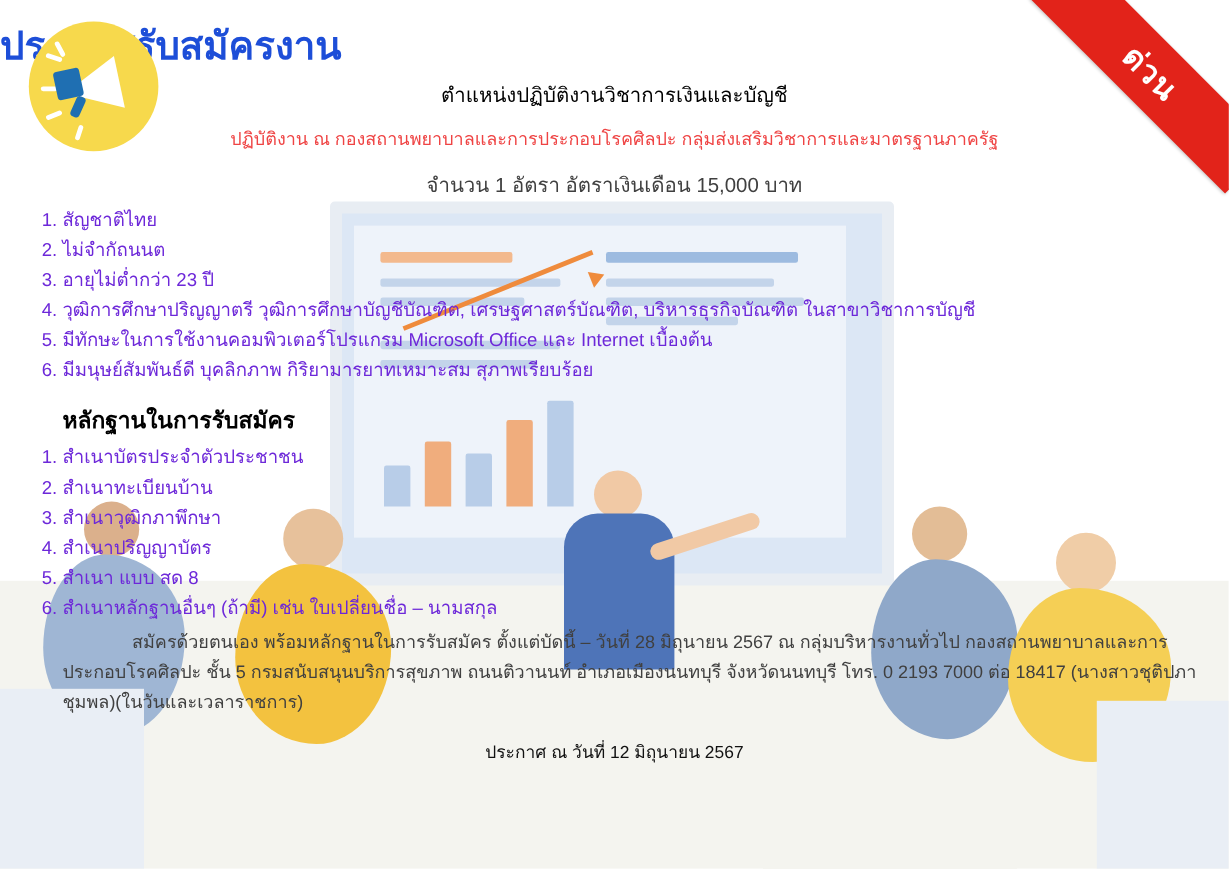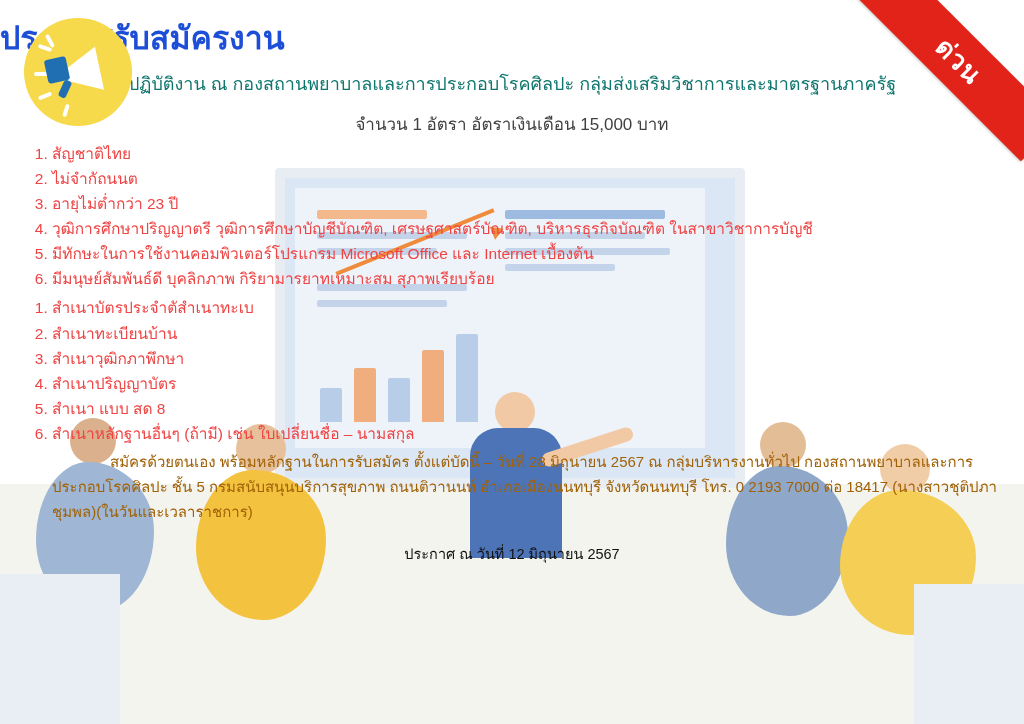--- a/index.html
+++ b/index.html
@@ -146,22 +146,22 @@
     line-height: 1.15;
   }
   .subtitle1 {
     text-align: center;
     font-size: 17px;
     color: #000;
     margin-top: 8px;
   }
   .subtitle2 {
     text-align: center;
-    font-size: 18px;
-    color: #0f766e;
+    font-size: 15px;
+    color: #ef4444;
     margin-top: 12px;
   }
   .subtitle3 {
     text-align: center;
     font-size: 17px;
     color: #404040;
     margin-top: 12px;
   }
 
   .section {
@@ -174,27 +174,27 @@
     color: #000;
   }
   ol.items {
     margin: 4px 0 0 0;
     padding-left: 52px;
     list-style: decimal;
   }
   ol.items li {
     font-size: 15.5px;
     line-height: 1.62;
-    color: #ef4444;
+    color: #6d28d9;
   }
 
   .para {
     font-size: 15px;
     line-height: 1.66;
-    color: #a16207;
+    color: #404040;
     padding: 4px 22px 0 52px;
     text-indent: 58px;
     text-align: left;
   }
 
   .footer {
     margin-top: 18px;
     text-align: center;
     font-size: 14.5px;
     line-height: 1.62;
@@ -261,34 +261,38 @@
   <div class="mp-ray" style="left:14px; top:76px;  width:14px; height:4px;  transform:rotate(-22deg);"></div>
   <div class="mp-ray" style="left:40px; top:86px;  width:4px;  height:13px; transform:rotate(18deg);"></div>
   <div class="mp-cone"></div>
   <div class="mp-body"></div>
   <div class="mp-handle"></div>
 </div>
 
 <div class="content">
 
   <div class="title">ประกาศรับสมัครงาน</div>
+  <div class="subtitle1">ตำแหน่งปฏิบัติงานวิชาการเงินและบัญชี</div>
   <div class="subtitle2">ปฏิบัติงาน ณ กองสถานพยาบาลและการประกอบโรคศิลปะ กลุ่มส่งเสริมวิชาการและมาตรฐานภาครัฐ</div>
   <div class="subtitle3">จำนวน 1 อัตรา อัตราเงินเดือน 15,000 บาท</div>
 
   <ol class="items">
     <li>สัญชาติไทย</li>
     <li>ไม่จำกัถนนต</li>
     <li>อายุไม่ต่ำกว่า 23 ปี</li>
     <li>วุฒิการศึกษาปริญญาตรี วุฒิการศึกษาบัญชีบัณฑิต, เศรษฐศาสตร์บัณฑิต, บริหารธุรกิจบัณฑิต ในสาขาวิชาการบัญชี</li>
     <li>มีทักษะในการใช้งานคอมพิวเตอร์โปรแกรม Microsoft Office และ Internet เบื้องต้น</li>
     <li>มีมนุษย์สัมพันธ์ดี บุคลิกภาพ กิริยามารยาทเหมาะสม สุภาพเรียบร้อย</li>
   </ol>
 
+  <div class="section">
+    <div class="section-head">หลักฐานในการรับสมัคร</div>
+  </div>
   <ol class="items">
-    <li>สำเนาบัตรประจำตัสำเนาทะเบ</li>
+    <li>สำเนาบัตรประจำตัวประชาชน</li>
     <li>สำเนาทะเบียนบ้าน</li>
     <li>สำเนาวุฒิกภาพึกษา</li>
     <li>สำเนาปริญญาบัตร</li>
     <li>สำเนา แบบ สด 8</li>
     <li>สำเนาหลักฐานอื่นๆ (ถ้ามี) เช่น ใบเปลี่ยนชื่อ – นามสกุล</li>
   </ol>
 
   <div class="para">สมัครด้วยตนเอง พร้อมหลักฐานในการรับสมัคร ตั้งแต่บัดนี้ – วันที่ 28 มิถุนายน 2567 ณ กลุ่มบริหารงานทั่วไป กองสถานพยาบาลและการประกอบโรคศิลปะ ชั้น 5 กรมสนับสนุนบริการสุขภาพ ถนนติวานนท์ อำเภอเมืองนนทบุรี จังหวัดนนทบุรี โทร. 0 2193 7000 ต่อ 18417 (นางสาวชุติปภา ชุมพล)(ในวันและเวลาราชการ)</div>
 
   <div class="footer">

